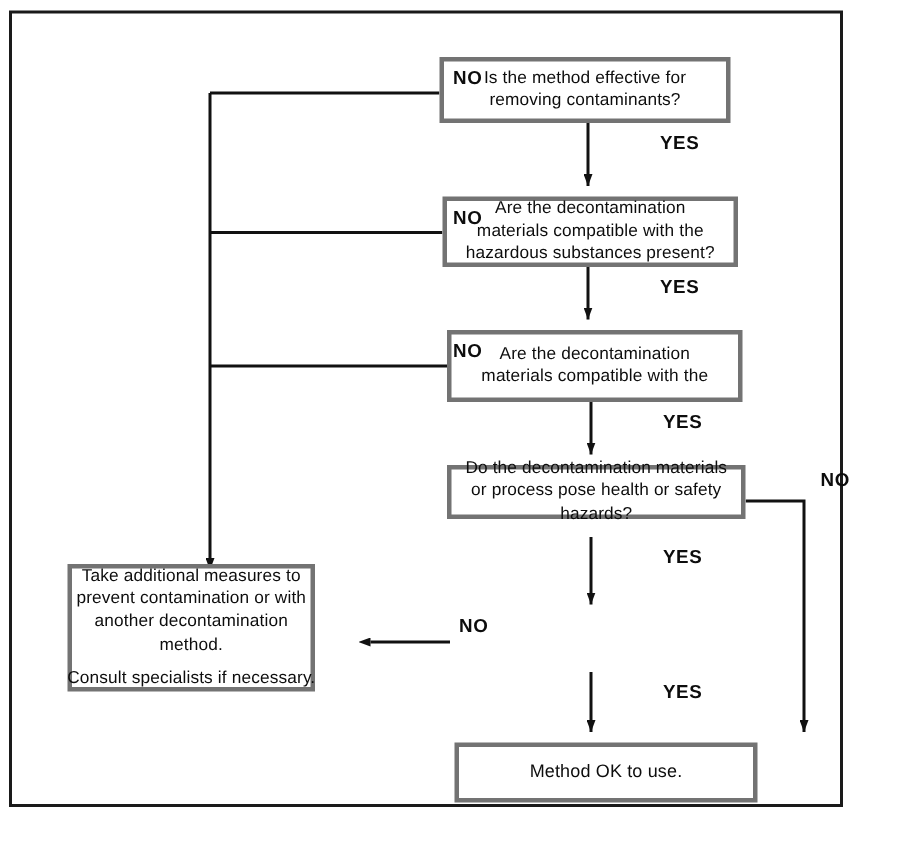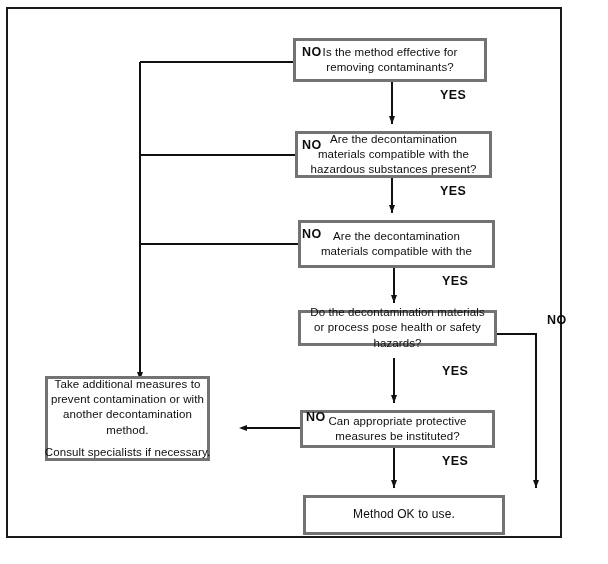--- a/index.html
+++ b/index.html
@@ -121,24 +121,20 @@
     <span class="line">Are the decontamination</span>
     <span class="line">materials compatible with the</span>
   </div>
 
   <div class="node" style="left:298px; top:310px; width:199px; height:36px;">
     <span class="line">Do the decontamination materials</span>
     <span class="line">or process pose health or safety</span>
     <span class="line">hazards?</span>
   </div>
 
-  <div class="node" style="left:300px; top:410px; width:195px; height:38px;">
-    <span class="line">Can appropriate protective</span>
-    <span class="line">measures be instituted?</span>
-  </div>
 
   <div class="node" style="left:45px; top:376px; width:165px; height:85px;">
     <span class="line">Take additional measures to</span>
     <span class="line">prevent contamination or with</span>
     <span class="line">another decontamination</span>
     <span class="line">method.</span>
     <span class="line para">Consult specialists if necessary.</span>
   </div>
 
   <div class="node node-terminal" style="left:303px; top:495px; width:202px; height:40px;">

